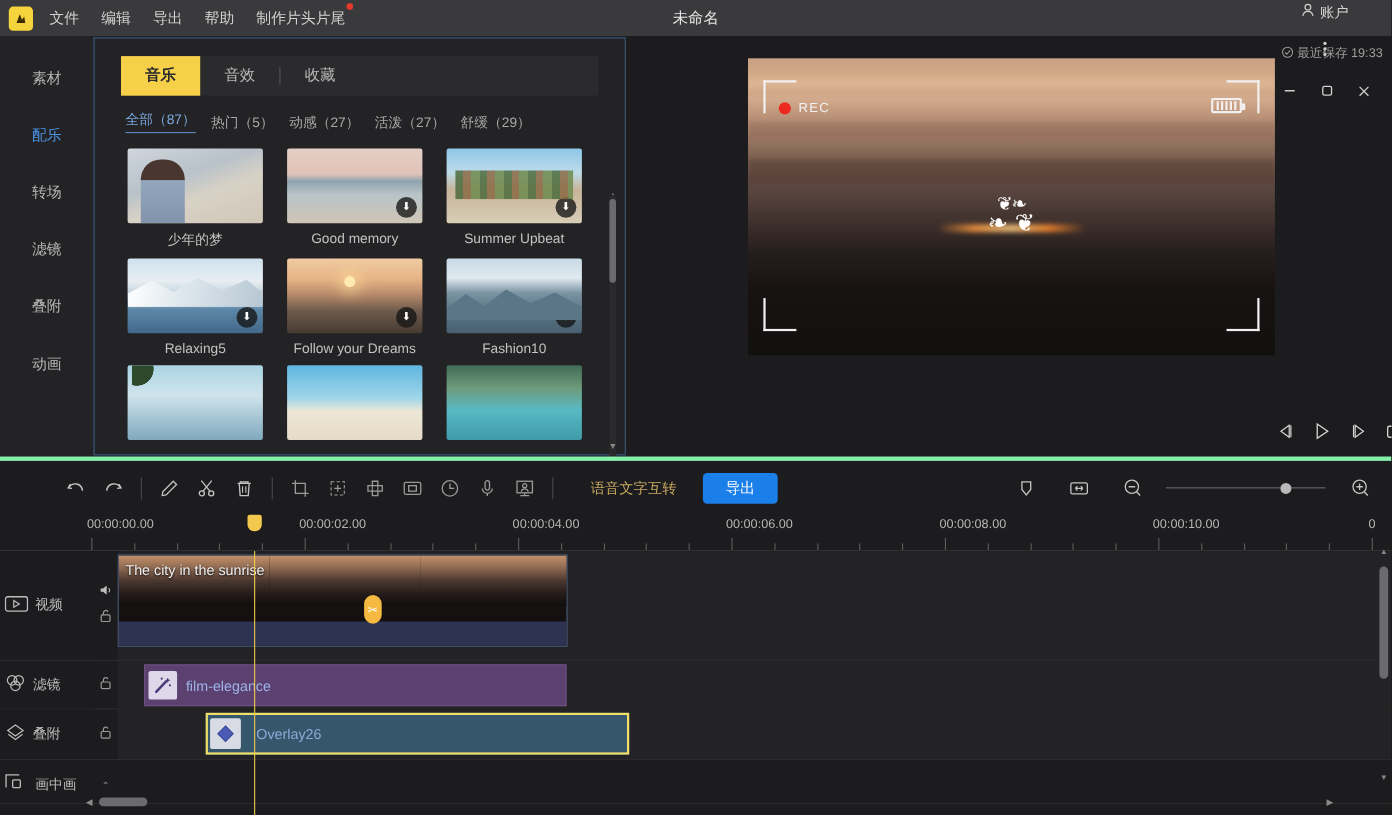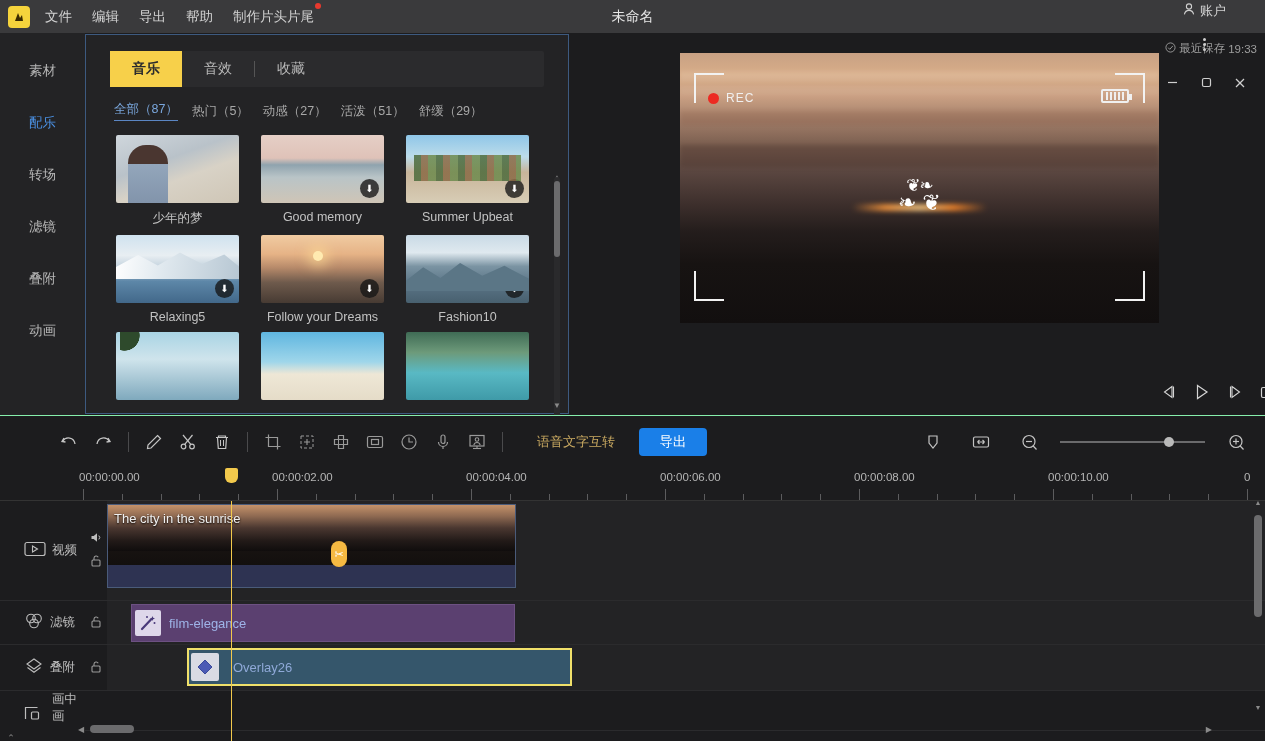--- a/index.html
+++ b/index.html
@@ -187,21 +187,21 @@
   .pb-row { display: flex; align-items: center; height: 28px; gap: 16px; padding-left: 4px;}
   .pb-ico { color: #d5d5d5; display: flex; align-items: center; justify-content: center; }
   .pb-info { display: flex; align-items: center; margin-top: 12px; padding-left: 4px; }
   .ratio-lbl { font-size: 12.5px; color: #bdbdbd; }
   .ratio-val { font-size: 12.5px; color: #6fa8e0; margin-left: 8px; }
 
   
   .toolbar {
     position: absolute; top: 415px; left: 0; width: 1265px; height: 53px;
     background: #1c1c1e; display: flex; align-items: center;
-    border-top: 1px solid #86efac;
+    border-top: 4px solid #86efac;
   }
   .tool { width: 34px; height: 34px; display:flex;align-items:center;justify-content:center; color:#c4c4c4;}
   .tool.dim { color: #9a9a9a; }
   .tsep { width: 1px; height: 20px; background: #4a4a4c; margin: 0 8px; }
   .voice-txt { font-size: 13px; color: #c9a961; margin-left: 26px; }
   .export-btn {
     margin-left: 24px; width: 68px; height: 28px; border-radius: 4px;
     background: #1a7fe8; color: #fff; font-size: 13.5px;
     display: flex; align-items: center; justify-content: center;
   }
@@ -219,29 +219,29 @@
   .tick { position: absolute; bottom: 0; width: 1px; background: #5c5c5e; }
   .tick.major { height: 11px; }
   .tick.minor { height: 6px; }
   .tracks {
     position: absolute; top: 501px; left: 0; width: 1265px; height: 240px;
     background: #1c1c1e;
   }
   .trk { position: relative; display: flex; border-bottom: 1px solid #2b2b2d; }
   .trk-head {
     width: 85px; flex: none; display: flex; align-items: center; gap: 6px;
-    padding-left: 24px; background: #1c1c1e; color: #bdbdbd; font-size: 12.5px;
+    padding-left: 4px; background: #1c1c1e; color: #bdbdbd; font-size: 12.5px;
   }
   .trk-ctl { width: 22px; flex: none; display: flex; flex-direction: column;
     align-items: center; justify-content: center; gap: 5px; color: #9a9a9a; }
   .trk-body { flex: 1; position: relative; background: #232325; }
   .trk-video { height: 100px; }
   .trk-filter { height: 44px; }
   .trk-overlay { height: 46px; }
-  .trk-pip { height: 40px; flex-direction: column; }
+  .trk-pip { height: 40px; }
   .clip-video {
     position: absolute; left: 0; top: 3px; width: 409px; height: 84px;
     background: linear-gradient(180deg,#2a2420 0%,#1a1513 40%,#0d0b0a 100%);
     border: 1px solid #4a5b7a;
   }
   .clip-v-thumbs { position:absolute; left:0; top:0; right:0; height:46px; display:flex; overflow:hidden; }
   .cv-t { width: 137px; height: 46px; flex:none;
     background: linear-gradient(180deg,#c4926a 0%,#8f6a52 24%,#4a3730 50%,#221a18 78%,#100d0d 100%); }
   .cv-t::after{content:"";position:absolute;}
   .clip-v-label {
@@ -392,21 +392,21 @@
       <div class="tab-div"></div>
       <div class="lib-tab">
           <span>收藏</span>
         </div>
     </div>
 
     <div class="lib-cats">
       <div class="cat active">全部（87）</div>
       <div class="cat">热门（5）</div>
       <div class="cat">动感（27）</div>
-      <div class="cat">活泼（51）</div>
+      <div class="cat">活泼（27）</div>
       <div class="cat">舒缓（29）</div>
     </div>
 
     <div class="grid">
       <div class="card">
         <div class="thumb t1"></div>
         <div class="card-label">少年的梦</div>
       </div>
       <div class="card">
         <div class="thumb t2">

